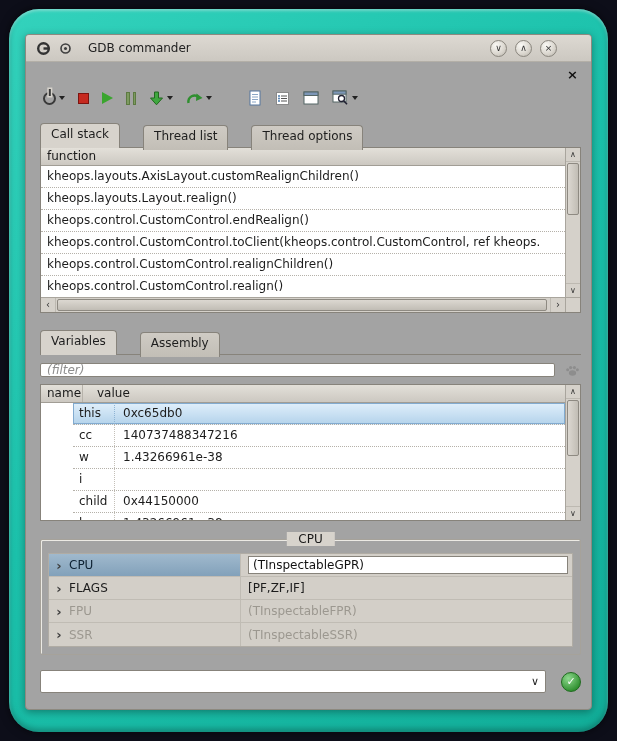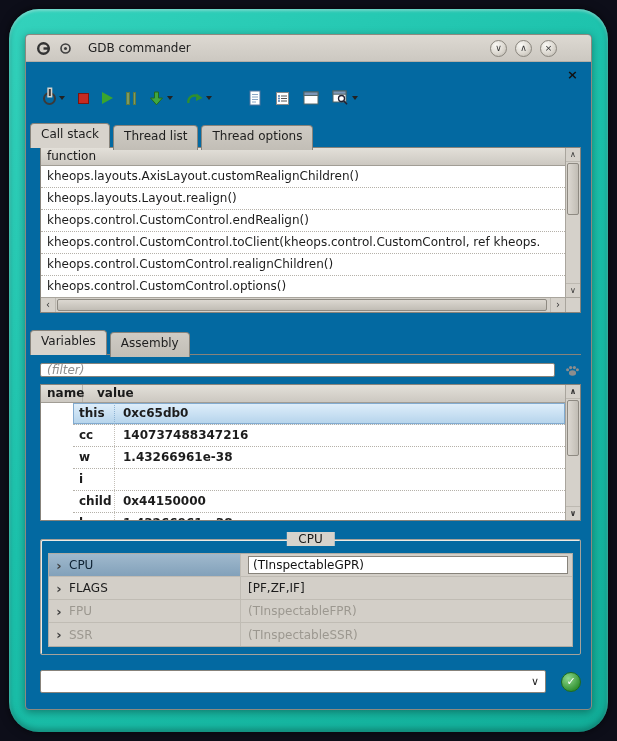--- a/index.html
+++ b/index.html
@@ -11,21 +11,21 @@
     overflow:hidden;
   }
   .teal-frame {
     position:absolute; left:9px; top:9px; width:599px; height:723px;
     border-radius:30px;
     background:linear-gradient(140deg,#33d2bc 0%, #1cc2ac 45%, #12ae99 100%);
     box-shadow: inset 0 2px 3px rgba(255,255,255,.35), inset 0 -3px 6px rgba(0,0,0,.28), 0 0 10px rgba(0,0,0,.6);
   }
   .window {
     position:absolute; left:25px; top:34px; width:567px; height:676px;
-    background:#0369a1;
+    background:#a3a3a3;
     border:1px solid #8d897f;
     border-radius:4px;
     overflow:hidden;
     box-shadow:0 2px 8px rgba(0,0,0,.35);
   }
   
   .titlebar {
     height:27px; display:flex; align-items:center;
     padding:0 10px;
     background:linear-gradient(#ddd9d2,#ccc8c1);
@@ -67,21 +67,21 @@
   }
   .ic-stop { width:11px; height:11px; background:#c62a20; border:1px solid #7c1410; display:inline-block; }
   .ic-play {
     width:0; height:0; display:inline-block;
     border-left:11px solid #3aa52e; border-top:6.5px solid transparent; border-bottom:6.5px solid transparent;
   }
   .ic-pause { display:inline-flex; gap:3px; }
   .ic-pause i { width:3.5px; height:13px; background:#7d9a60; border:1px solid #5d7a42; }
   .tsep { width:16px; }
   
-  .tabbar { display:flex; margin:12px 0 -1px 4px; position:relative; z-index:2; }
+  .tabbar { display:flex; margin:12px 0 -1px 14px; position:relative; z-index:2;gap:20px; }
   .tab {
     font-size:12px; color:#1e1e1e; padding:3px 10px 4px;
     background:linear-gradient(#cfcbc4,#c2beb6);
     border:1px solid #87837b; border-bottom:none;
     border-top-left-radius:4px; border-top-right-radius:4px;
     margin-right:3px; position:relative; top:2px;
   }
   .tab.active { background:#d7d3cc; top:0; padding-bottom:7px; z-index:3; }
   
   .panel { margin:0 10px 0 14px; border:1px solid #87837b; background:#fff; position:relative; }
@@ -135,21 +135,21 @@
   .sb-corner { position:absolute; right:0; bottom:0; width:15px; height:15px; background:#d5d1ca; border-left:1px solid #a9a59d; border-top:1px solid #a9a59d;}
   
   .var-wrap { margin:0 10px 0 14px; border-top:1px solid #87837b; padding-top:7px; }
   .filter-row { display:flex; align-items:center; gap:9px; }
   .filter-input {
     flex:1; height:14px; border:1px solid #87837b; border-radius:2px;
     background:#fff; font-family:"DejaVu Sans", sans-serif;
     font-size:12px; font-style:italic; color:#333; padding:0 6px; outline:none;
   }
   .filter-input::placeholder { color:#8d8d8d; font-style:italic; opacity:1; }
-  .var-table { margin-top:6px; border:1px solid #87837b; background:#fff; position:relative; height:137px; overflow:hidden;font-weight:bold; }
+  .var-table { margin-top:6px; border:1px solid #87837b; background:#fff; position:relative; height:137px; overflow:hidden; }
   .var-head { display:flex; margin-right:15px; }
   .vh-name { width:42px; padding-left:6px; border-right:1px solid #b7b3ab; }
   .vh-value { padding-left:6px; flex:1;margin-left:8px; }
   .var-row {
     display:flex; height:22px; line-height:21px; font-size:12px; color:#1c1c1c;
     border-bottom:1px dotted #b5b1a9; margin-right:15px; background:#fff;margin-left:32px;
   }
   .vr-name { width:42px; padding-left:6px; border-right:1px dotted #c4c0b8; }
   .vr-value { padding-left:8px; flex:1; white-space:nowrap; overflow:hidden; }
   .var-row.selected {
@@ -317,21 +317,21 @@
     </div>
 
     <div class="panel cs-panel">
       <div class="grid-head cs-head">function</div>
       <div class="cs-rows">
         <div class="cs-row">kheops.layouts.AxisLayout.customRealignChildren()</div>
         <div class="cs-row">kheops.layouts.Layout.realign()</div>
         <div class="cs-row">kheops.control.CustomControl.endRealign()</div>
         <div class="cs-row">kheops.control.CustomControl.toClient(kheops.control.CustomControl, ref kheops.</div>
         <div class="cs-row">kheops.control.CustomControl.realignChildren()</div>
-        <div class="cs-row">kheops.control.CustomControl.options()</div>
+        <div class="cs-row">kheops.control.CustomControl.realign()</div>
       </div>
       <div class="vscroll" style="bottom:15px;">
         <span class="arr top">∧</span>
         <span class="track">
             <span class="vthumb" style="top:1px;height:52px;"></span>
           </span>
         <span class="arr bot">∨</span>
       </div>
       <div class="hscroll">
         <span class="arr left">‹</span>

